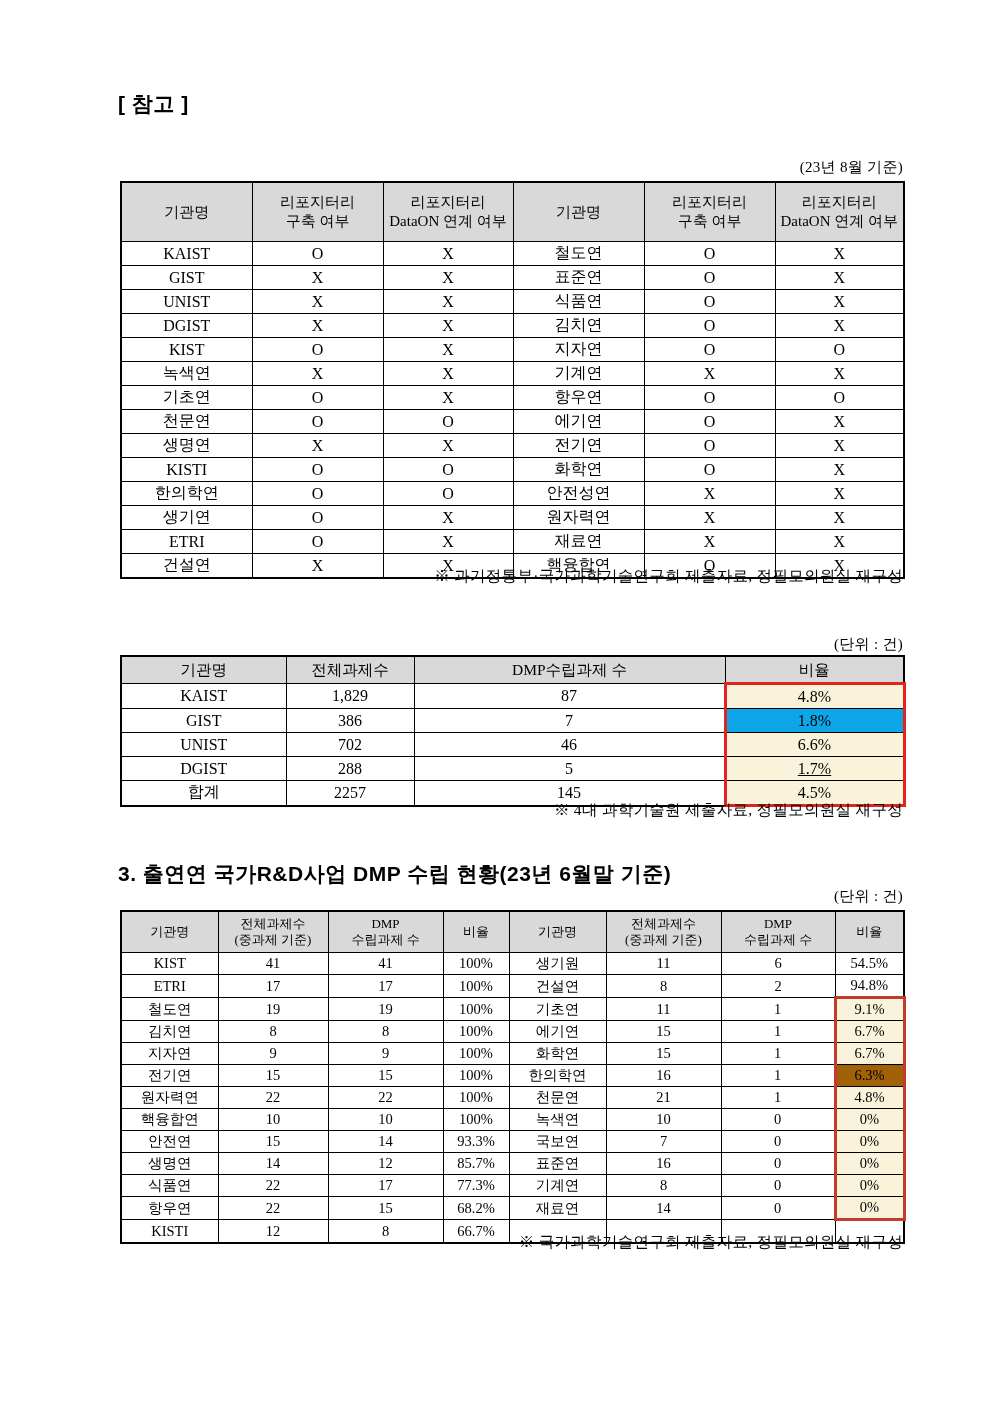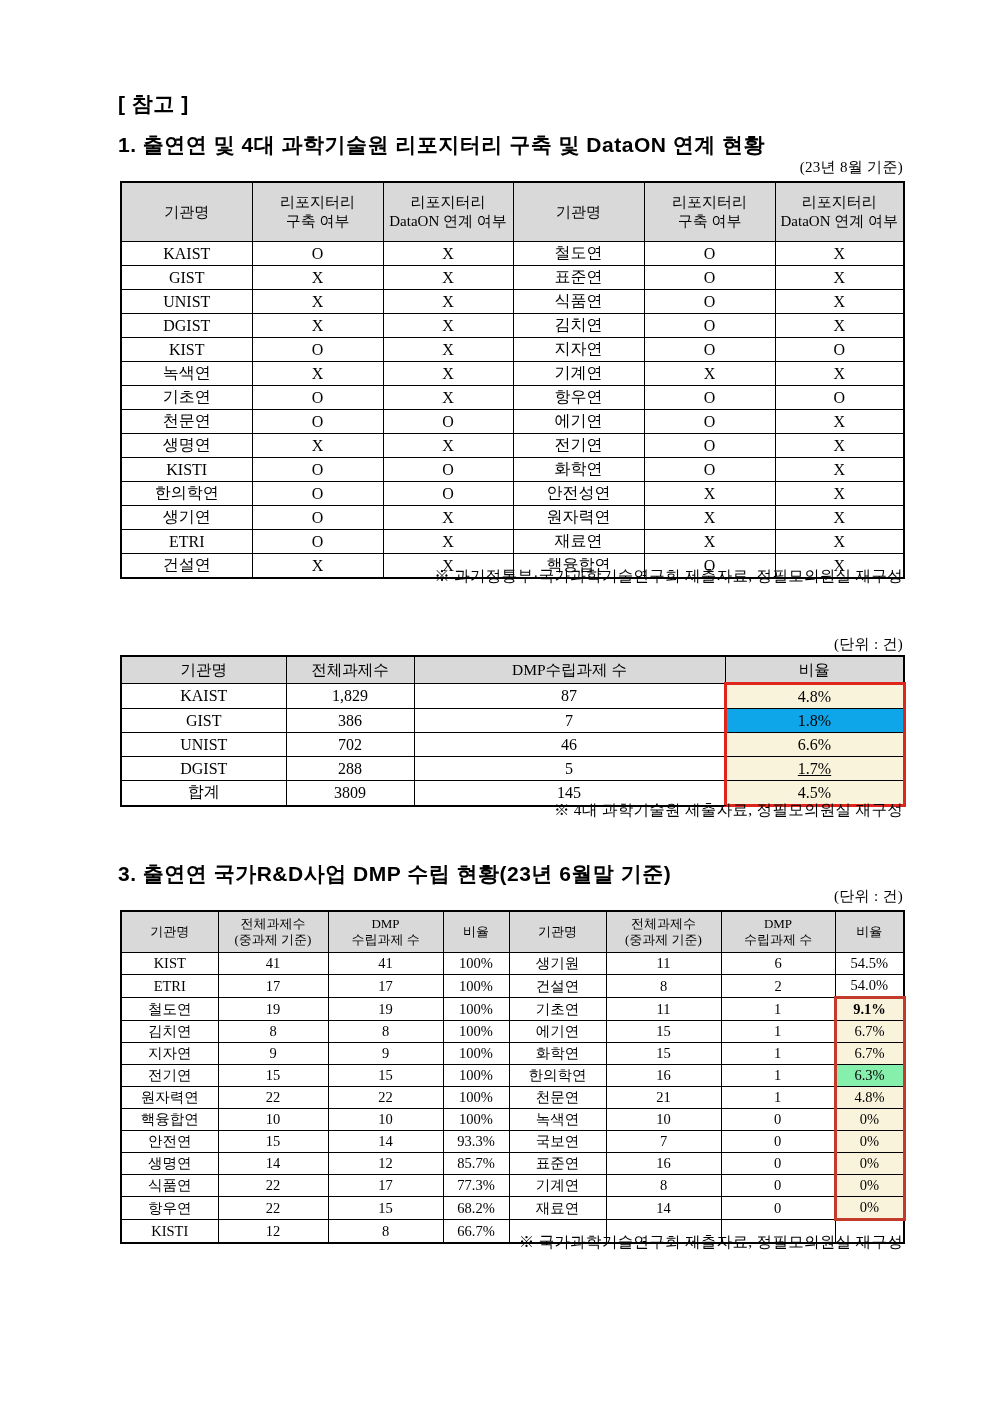--- a/index.html
+++ b/index.html
@@ -51,21 +51,20 @@
     font-size:15px;color:#000;letter-spacing:2px;
   }
 </style>
 </head>
 <body>
 
 <div class="page">
 
   <div class="hd" style="left:118px;top:90px;">[ 참고 ]</div>
 
-  <div class="hd" style="left:118px;top:131px;">1. 출연연 및 4대 과학기술원 리포지터리 구축 및 DataON 연계 현황</div>
   <div class="note" style="top:158px;">(23년 8월 기준)</div>
   <table class="t t1">
     <colgroup>
       <col style="width:131px">
         <col style="width:131px">
         <col style="width:130px">
       <col style="width:131px">
         <col style="width:131px">
         <col style="width:129px">
     </colgroup>
@@ -236,21 +235,21 @@
           <td style="background: rgb(250, 243, 220); border-left: 3px solid rgb(224, 38, 28); border-right: 3px solid rgb(224, 38, 28);">6.6%</td>
         </tr>
         <tr>
           <td>DGIST</td>
           <td>288</td>
           <td>5</td>
           <td style="background: rgb(250, 243, 220); border-left: 3px solid rgb(224, 38, 28); border-right: 3px solid rgb(224, 38, 28); text-decoration: underline;">1.7%</td>
         </tr>
         <tr>
           <td>합계</td>
-          <td>3809</td>
+          <td>2257</td>
           <td>145</td>
           <td style="background: rgb(250, 243, 220); border-left: 3px solid rgb(224, 38, 28); border-right: 3px solid rgb(224, 38, 28); border-bottom: 3px solid rgb(224, 38, 28);">4.5%</td>
         </tr>
       </tbody>
     </table>
   <div class="footnote" style="top:800px;">※ 4대 과학기술원 제출자료, 정필모의원실 재구성</div>
 
   <div class="hd" style="left:118px;top:860px;">3. 출연연 국가R&amp;D사업 DMP 수립 현황(23년 6월말 기준)</div>
   <div class="note" style="top:887px;">(단위 : 건)</div>
   <table class="t t3">
@@ -292,31 +291,31 @@
           <td>54.5%</td>
         </tr>
         <tr>
           <td>ETRI</td>
           <td class="num">17</td>
           <td class="num">17</td>
           <td>100%</td>
           <td>건설연</td>
           <td class="num">8</td>
           <td class="num">2</td>
-          <td>54.0%</td>
+          <td>94.8%</td>
         </tr>
         <tr>
           <td>철도연</td>
           <td class="num">19</td>
           <td class="num">19</td>
           <td>100%</td>
           <td>기초연</td>
           <td class="num">11</td>
           <td class="num">1</td>
-          <td style="background: rgb(250, 243, 220); border-left: 3px solid rgb(196, 59, 44); border-right: 3px solid rgb(196, 59, 44); border-top: 3px solid rgb(196, 59, 44); font-weight: bold;">9.1%</td>
+          <td style="background: rgb(250, 243, 220); border-left: 3px solid rgb(196, 59, 44); border-right: 3px solid rgb(196, 59, 44); border-top: 3px solid rgb(196, 59, 44);">9.1%</td>
         </tr>
         <tr>
           <td>김치연</td>
           <td class="num">8</td>
           <td class="num">8</td>
           <td>100%</td>
           <td>에기연</td>
           <td class="num">15</td>
           <td class="num">1</td>
           <td style="background: rgb(250, 243, 220); border-left: 3px solid rgb(196, 59, 44); border-right: 3px solid rgb(196, 59, 44);">6.7%</td>
@@ -332,21 +331,21 @@
           <td style="background: rgb(250, 243, 220); border-left: 3px solid rgb(196, 59, 44); border-right: 3px solid rgb(196, 59, 44);">6.7%</td>
         </tr>
         <tr>
           <td>전기연</td>
           <td class="num">15</td>
           <td class="num">15</td>
           <td>100%</td>
           <td>한의학연</td>
           <td class="num">16</td>
           <td class="num">1</td>
-          <td style="background: #86efac; border-left: 3px solid rgb(196, 59, 44); border-right: 3px solid rgb(196, 59, 44);">6.3%</td>
+          <td style="background: #a16207; border-left: 3px solid rgb(196, 59, 44); border-right: 3px solid rgb(196, 59, 44);">6.3%</td>
         </tr>
         <tr>
           <td>원자력연</td>
           <td class="num">22</td>
           <td class="num">22</td>
           <td>100%</td>
           <td>천문연</td>
           <td class="num">21</td>
           <td class="num">1</td>
           <td style="background: rgb(250, 243, 220); border-left: 3px solid rgb(196, 59, 44); border-right: 3px solid rgb(196, 59, 44);">4.8%</td>

